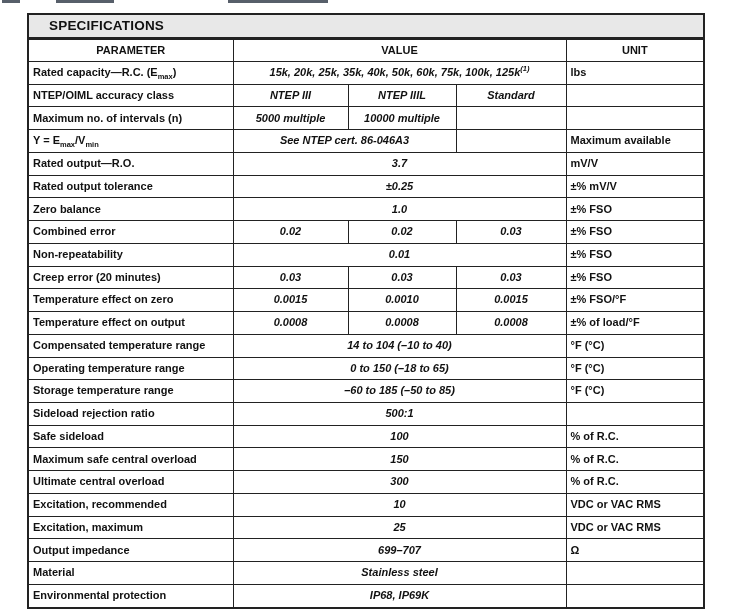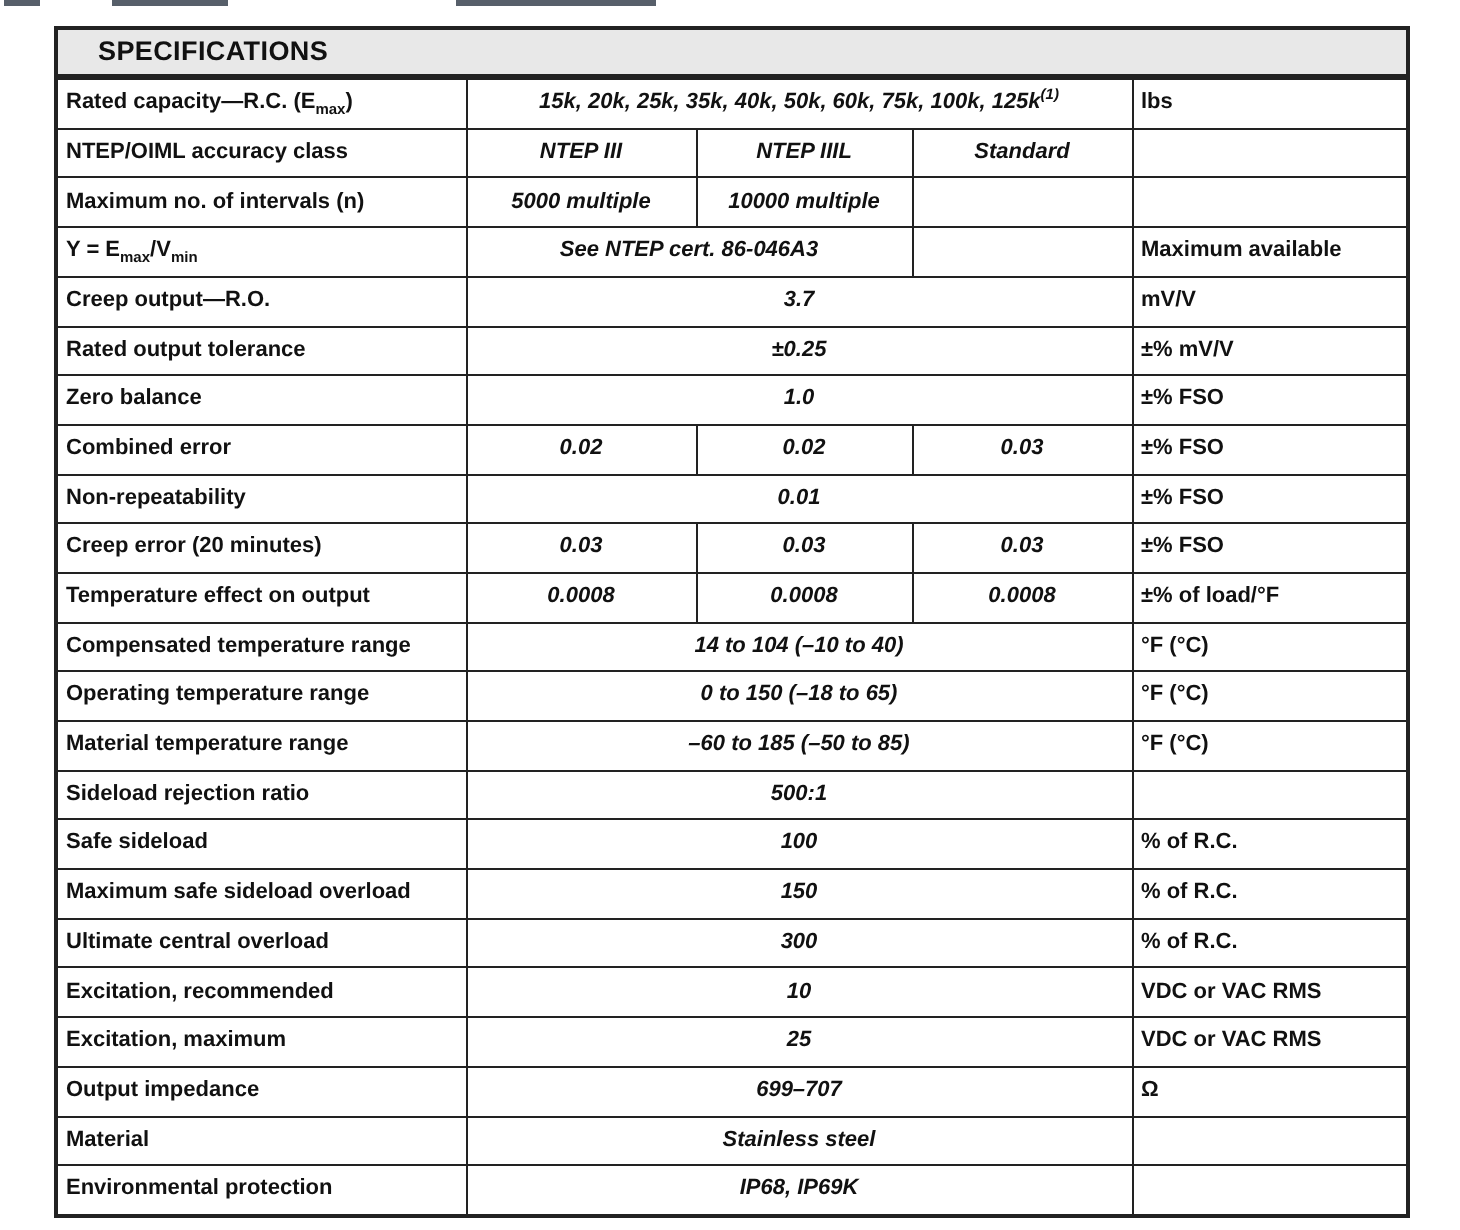--- a/index.html
+++ b/index.html
@@ -68,20 +68,25 @@
     <col style="width:205px">
       <col style="width:115px">
       <col style="width:108px">
       <col style="width:110px">
       <col style="width:138px">
   </colgroup>
   <thead>
     <tr class="title-row">
       <th colspan="5">SPECIFICATIONS</th>
     </tr>
+    <tr class="head-row">
+      <th>PARAMETER</th>
+      <th colspan="3">VALUE</th>
+      <th>UNIT</th>
+    </tr>
   </thead>
   <tbody id="rows-body">
       <tr>
         <td class="param">Rated capacity—R.C. (E<sub>max</sub>)</td>
         <td class="val" colspan="3">15k, 20k, 25k, 35k, 40k, 50k, 60k, 75k, 100k, 125k<sup>(1)</sup></td>
         <td class="unit">lbs</td>
       </tr>
       <tr>
         <td class="param">NTEP/OIML accuracy class</td>
         <td class="val">NTEP III</td>
@@ -96,21 +101,21 @@
         <td class="val"></td>
         <td class="unit"></td>
       </tr>
       <tr>
         <td class="param">Y = E<sub>max</sub>/V<sub>min</sub></td>
         <td class="val" colspan="2">See NTEP cert. 86-046A3</td>
         <td class="val"></td>
         <td class="unit">Maximum available</td>
       </tr>
       <tr>
-        <td class="param">Creep output—R.O.</td>
+        <td class="param">Rated output—R.O.</td>
         <td class="val" colspan="3">3.7</td>
         <td class="unit">mV/V</td>
       </tr>
       <tr>
         <td class="param">Rated output tolerance</td>
         <td class="val" colspan="3">±0.25</td>
         <td class="unit">±% mV/V</td>
       </tr>
       <tr>
         <td class="param">Zero balance</td>
@@ -128,55 +133,62 @@
         <td class="param">Non-repeatability</td>
         <td class="val" colspan="3">0.01</td>
         <td class="unit">±% FSO</td>
       </tr>
       <tr>
         <td class="param">Creep error (20 minutes)</td>
         <td class="val">0.03</td>
         <td class="val">0.03</td>
         <td class="val">0.03</td>
         <td class="unit">±% FSO</td>
+      </tr>
+      <tr>
+        <td class="param">Temperature effect on zero</td>
+        <td class="val">0.0015</td>
+        <td class="val">0.0010</td>
+        <td class="val">0.0015</td>
+        <td class="unit">±% FSO/°F</td>
       </tr>
       <tr>
         <td class="param">Temperature effect on output</td>
         <td class="val">0.0008</td>
         <td class="val">0.0008</td>
         <td class="val">0.0008</td>
         <td class="unit">±% of load/°F</td>
       </tr>
       <tr>
         <td class="param">Compensated temperature range</td>
         <td class="val" colspan="3">14 to 104 (–10 to 40)</td>
         <td class="unit">°F (°C)</td>
       </tr>
       <tr>
         <td class="param">Operating temperature range</td>
         <td class="val" colspan="3">0 to 150 (–18 to 65)</td>
         <td class="unit">°F (°C)</td>
       </tr>
       <tr>
-        <td class="param">Material temperature range</td>
+        <td class="param">Storage temperature range</td>
         <td class="val" colspan="3">–60 to 185 (–50 to 85)</td>
         <td class="unit">°F (°C)</td>
       </tr>
       <tr>
         <td class="param">Sideload rejection ratio</td>
         <td class="val" colspan="3">500:1</td>
         <td class="unit"></td>
       </tr>
       <tr>
         <td class="param">Safe sideload</td>
         <td class="val" colspan="3">100</td>
         <td class="unit">% of R.C.</td>
       </tr>
       <tr>
-        <td class="param">Maximum safe sideload overload</td>
+        <td class="param">Maximum safe central overload</td>
         <td class="val" colspan="3">150</td>
         <td class="unit">% of R.C.</td>
       </tr>
       <tr>
         <td class="param">Ultimate central overload</td>
         <td class="val" colspan="3">300</td>
         <td class="unit">% of R.C.</td>
       </tr>
       <tr>
         <td class="param">Excitation, recommended</td>

